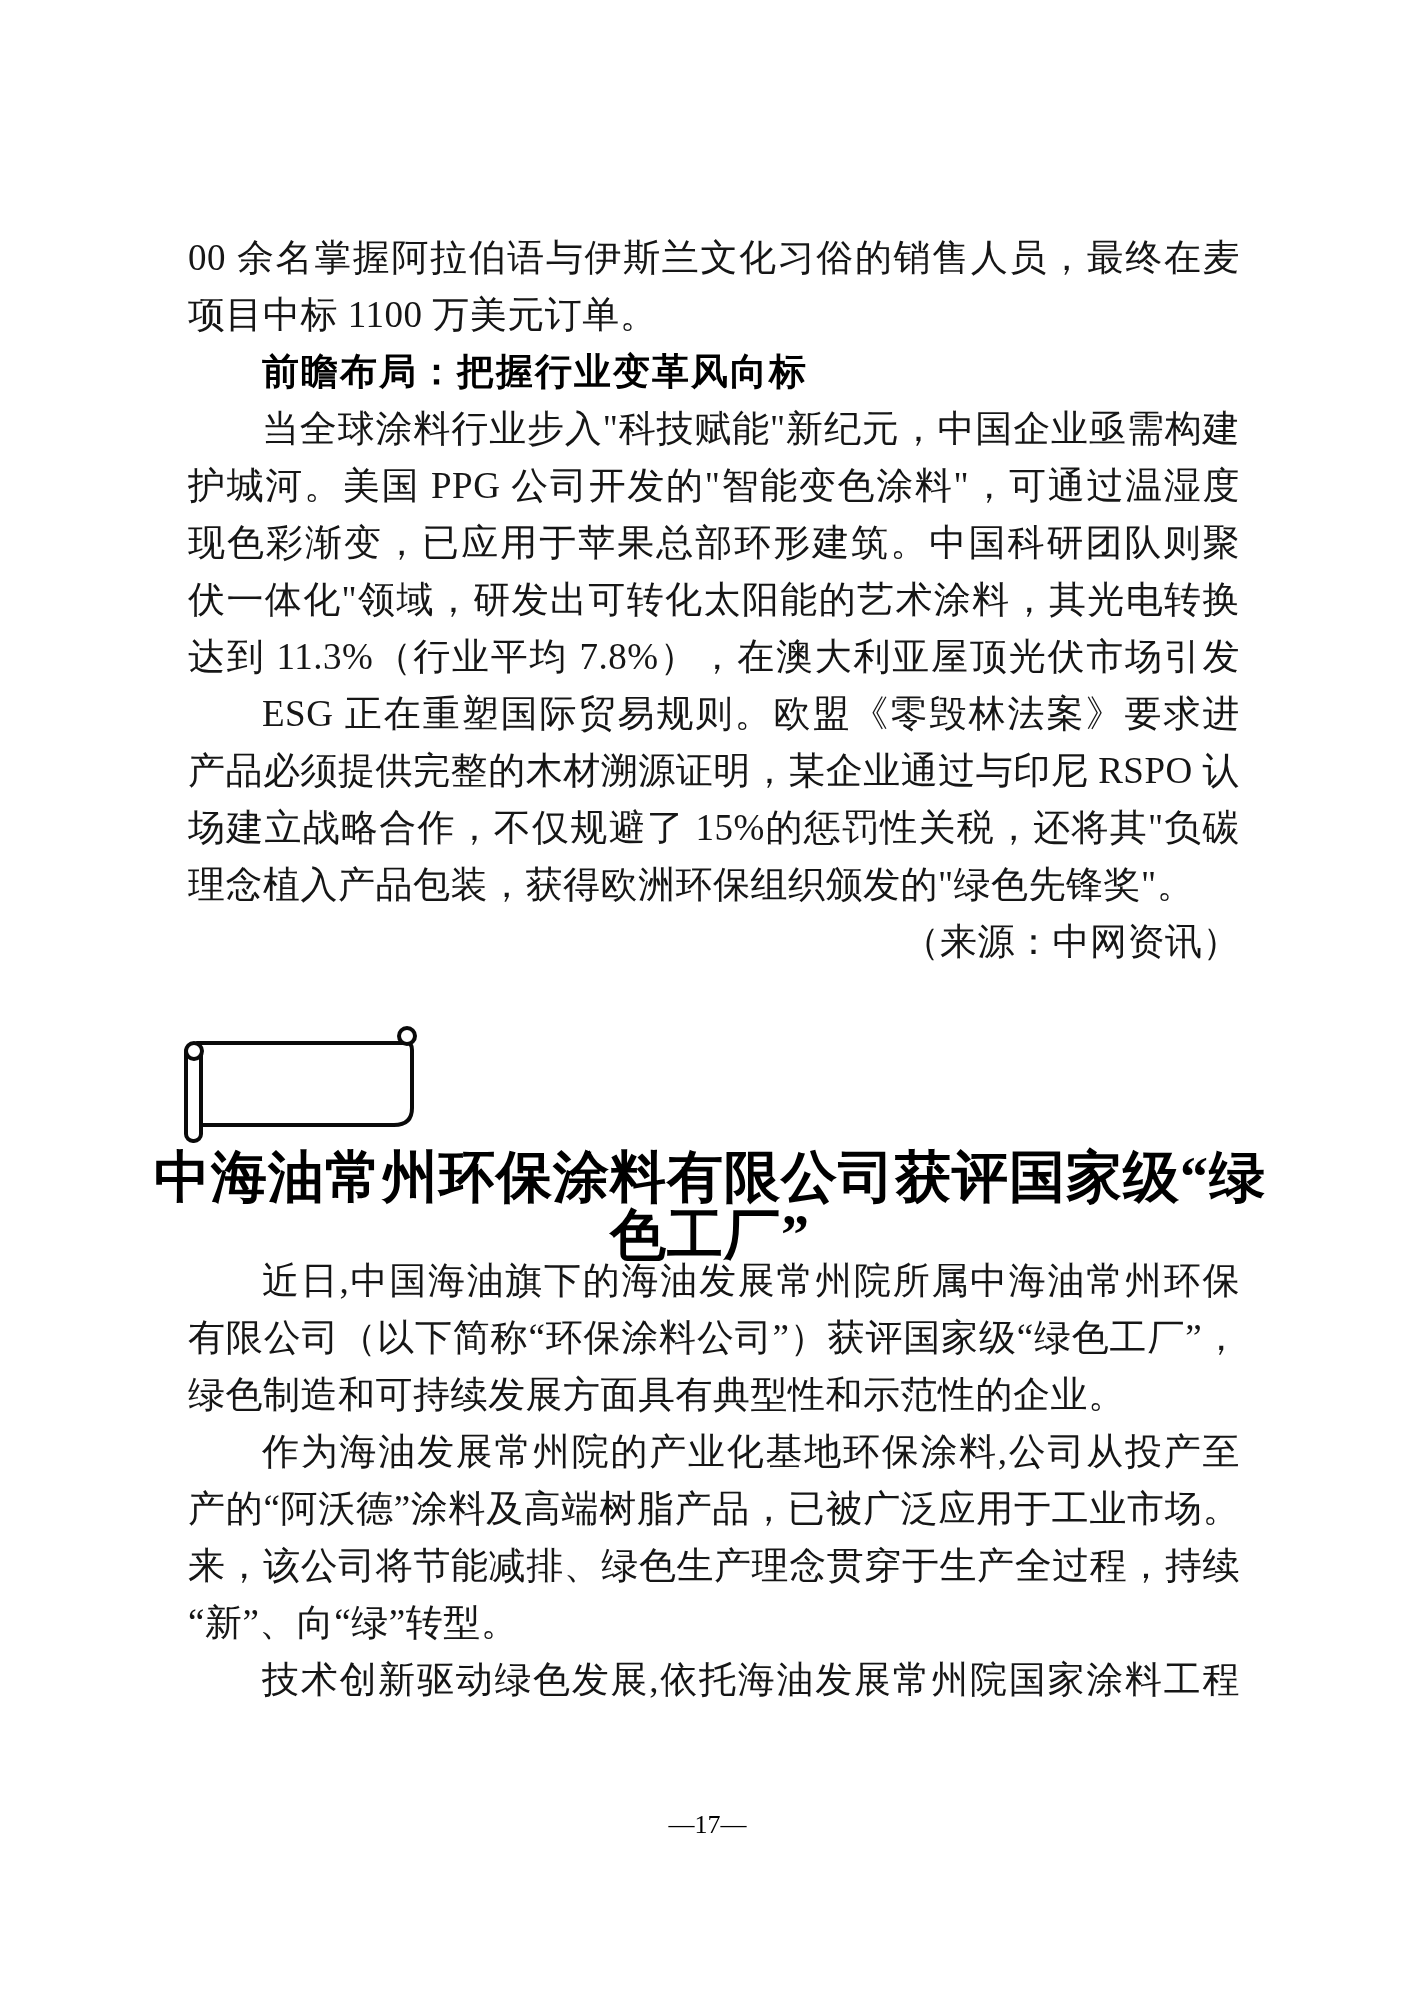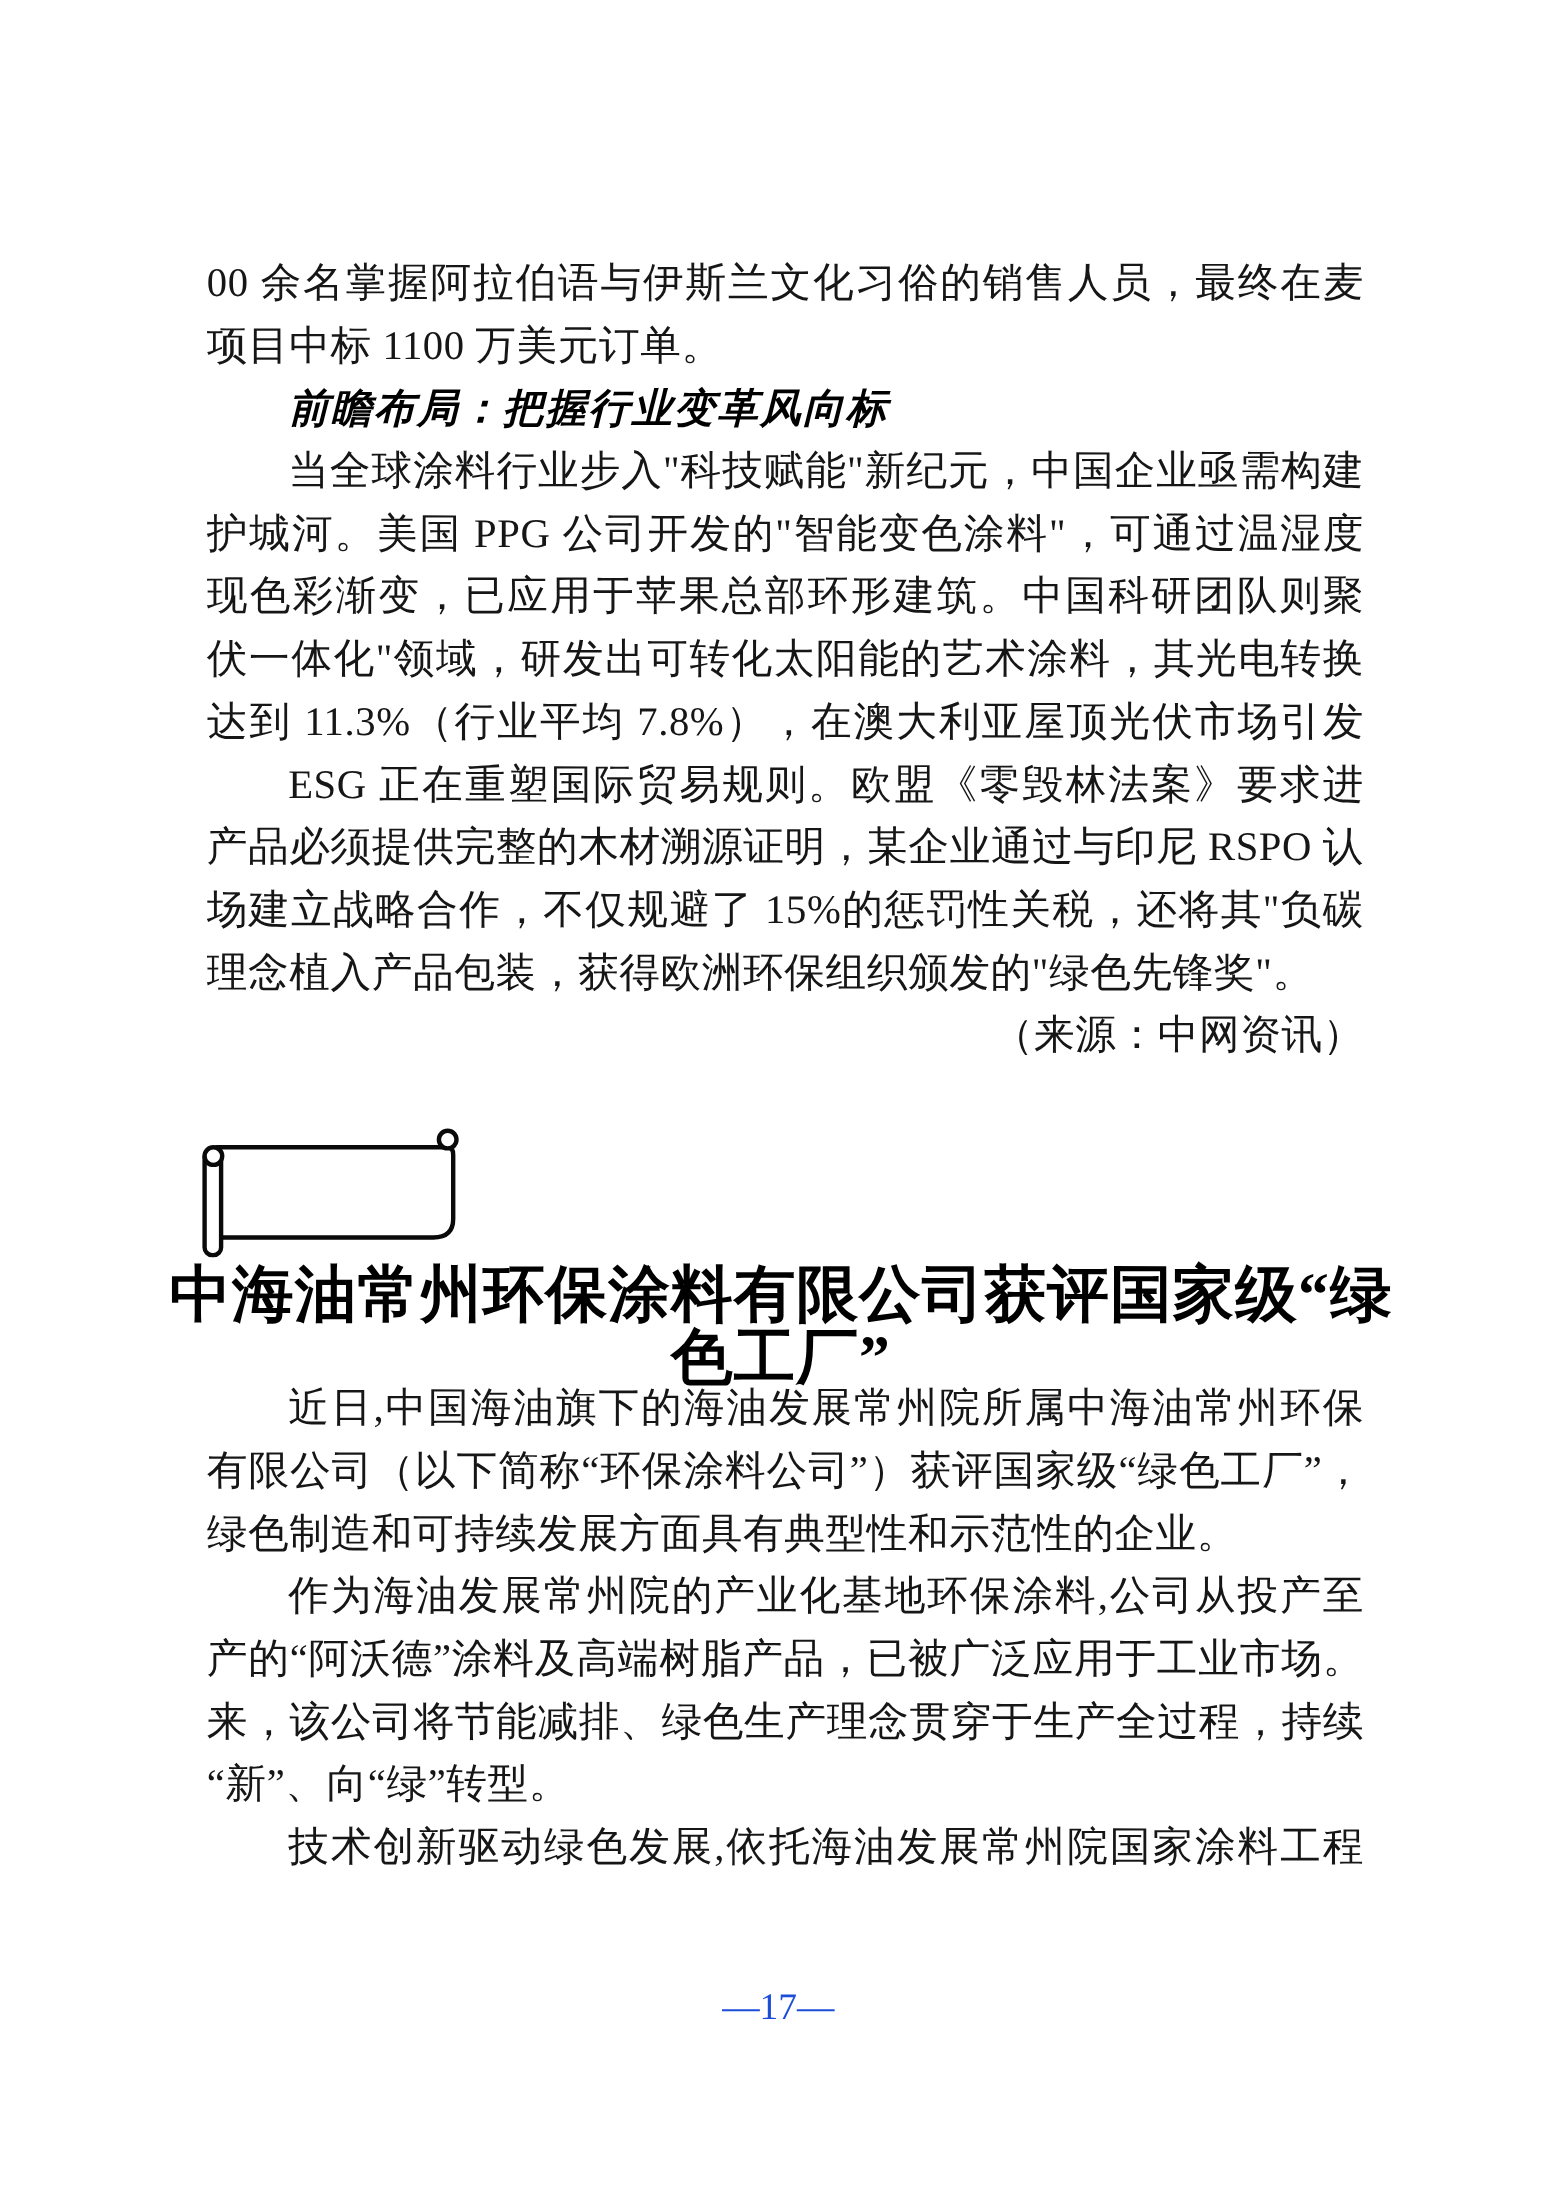--- a/index.html
+++ b/index.html
@@ -34,21 +34,20 @@
     white-space: normal;
     text-align: justify;
     text-align-last: justify;
   }
   .indent { text-indent: 74px; }
   .h-sans {
     font-family: "Liberation Sans", "DejaVu Sans", sans-serif;
     font-weight: bold;
     color: #000000;
     letter-spacing: 2px;
-    font-style: italic;
   }
   .source-line { text-align: right; white-space: nowrap; }
 
   
   .article-1 {
     position: absolute;
     left: 188px;
     top: 229px;
     width: 1052px;
   }
@@ -97,23 +96,23 @@
     letter-spacing: 1px;
   }
 
   
   .page-number {
     position: absolute;
     left: 0;
     top: 1802px;
     width: 1415px;
     text-align: center;
-    font-size: 34px;
+    font-size: 26px;
     line-height: 46px;
-    color: #1d4ed8;
+    color: #000000;
   }
 </style>
 </head>
 <body>
 
 <div class="page">
 
   <section class="article-1">
     <p class="line just">00 余名掌握阿拉伯语与伊斯兰文化习俗的销售人员，最终在麦加轻轨</p>
     <p class="line">项目中标 1100 万美元订单。</p>

